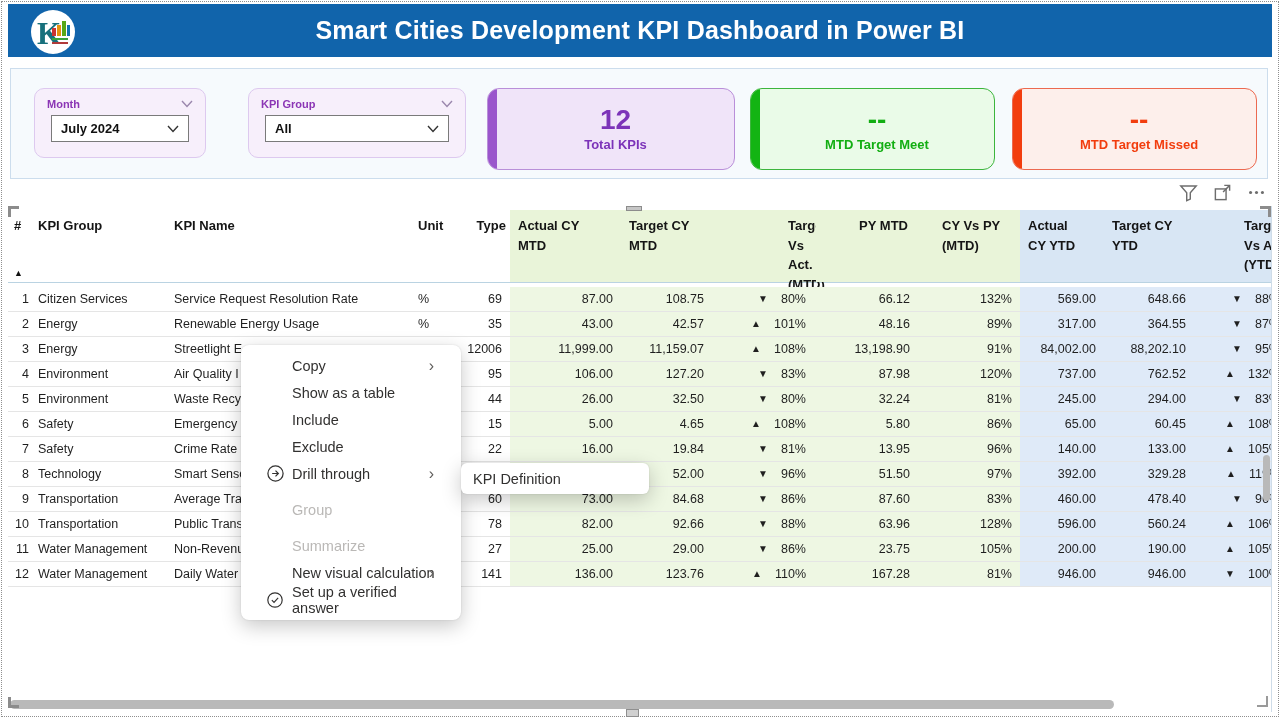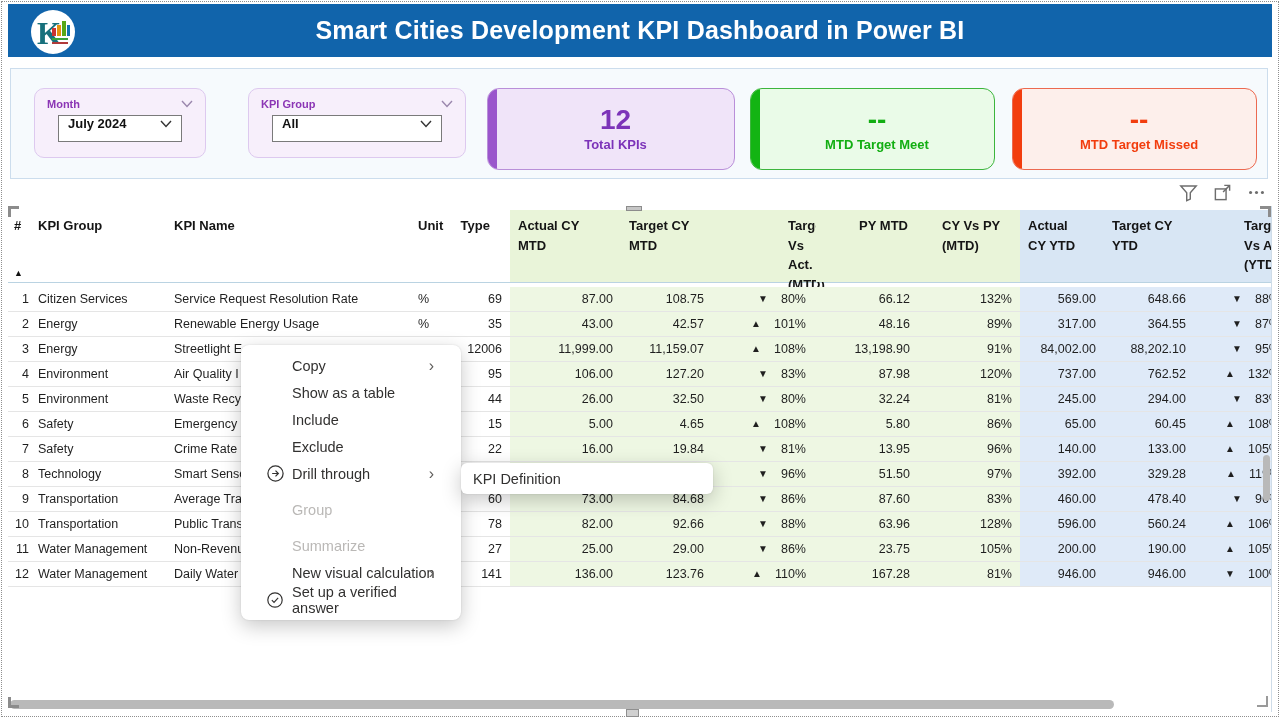--- a/index.html
+++ b/index.html
@@ -15,21 +15,21 @@
   .logo { position:absolute; left:22px; top:5px; width:46px; height:46px; }
 
   
   .filter-panel { position:absolute; left:10px; top:68px; width:1258px; height:111px; background:#f6fafd; border:1px solid #ccdded; }
 
   .slicer { position:absolute; background:#f7effb; border:1px solid #ddc9ef; border-radius:10px; height:70px; top:88px; }
   .slicer-month { left:34px; width:172px; }
   .slicer-group { left:248px; width:218px; }
   .slicer-head { display:flex; justify-content:space-between; align-items:center; padding:9px 12px 5px 12px; color:#8b35b5; font-weight:bold; font-size:11px; }
   .slicer-head .chev { color:#9b87ad; }
-  .slicer-select { margin:0 23px; background:#fff; border:1px solid #7a7a7a; height:27px; display:flex; justify-content:space-between; padding:0 9px; font-size:13px; font-weight:bold; color:#111; cursor:pointer; }
+  .slicer-select { margin:0 16px; background:#fff; border:1px solid #7a7a7a; height:27px; display:flex; align-items:center; justify-content:space-between; padding:0 9px; font-size:13px; font-weight:bold; color:#111; cursor:pointer; }
   .slicer-select .chev { color:#333; }
 
   .card { position:absolute; top:88px; height:82px; border-radius:12px; display:flex; overflow:hidden; border:1px solid; }
   .card1 { left:487px; width:248px; }
   .card2 { left:750px; width:245px; }
   .card3 { left:1012px; width:245px; }
   .card-bar { width:9px; }
   .card-body { flex:1; display:flex; flex-direction:column; align-items:center; justify-content:center; gap:3px; }
   .card-value { font-weight:bold; font-size:28px; line-height:1; }
   .card-label { font-weight:bold; font-size:13px; }
@@ -58,42 +58,42 @@
   .cell.c1 { padding-left:6px; }
   .cell.c2 { padding-left:8px; }
   .cell.c3 { padding-left:6px; }
   .cell.c4, .cell.c5, .cell.c6, .cell.c8, .cell.c9, .cell.c10, .cell.c11 { text-align:right; padding-right:8px; }
   .cell.c7, .cell.c12 { display:flex; justify-content:flex-end; align-items:center; gap:13px; }
   .cell.c7 { padding-right:10px; }
   .cell.c12 { padding-right:34px; }
   .dir { font-size:10px; line-height:1; }
 
   .h0{padding-left:6px} .h1{padding-left:6px} .h2{padding-left:8px} .h3{padding-left:6px}
-  .h4{text-align:right;padding-right:20px} .h5{padding-left:8px} .h6{padding-left:8px}
+  .h4{text-align:right;padding-right:4px} .h5{padding-left:8px} .h6{padding-left:8px}
   .h7{padding-left:76px} .h8{text-align:right;padding-right:10px} .h9{padding-left:24px}
   .h10{padding-left:8px} .h11{padding-left:8px} .h12{padding-left:50px}
 
   .hscroll { position:absolute; left:2px; top:494px; width:1104px; height:9px; background:#b9b9b9; border-radius:5px; cursor:pointer; }
   .vscroll { position:absolute; right:1px; top:249px; width:7px; height:46px; background:#b9b9b9; border-radius:4px; cursor:pointer; }
   .resize-corner { position:absolute; right:3px; bottom:5px; width:11px; height:11px; border-right:2px solid #9a9a9a; border-bottom:2px solid #9a9a9a; }
 
   .br { position:absolute; width:11px; height:11px; border:0 solid #8c8c8c; }
   .br-tl { left:0; top:0; border-left-width:3px; border-top-width:3px; }
   .br-tr { right:0; top:0; border-right-width:3px; border-top-width:3px; }
   .br-bl { left:0; bottom:4px; border-left-width:3px; border-bottom-width:3px; }
   .handle-top { position:absolute; left:618px; top:0; width:16px; height:5px; background:#c6c6c6; border:1px solid #8c8c8c; }
 
   
   .cmenu { position:absolute; left:241px; top:345px; width:220px; background:#fff; border-radius:8px; box-shadow:0 6px 20px rgba(0,0,0,.22), 0 0 2px rgba(0,0,0,.12); padding:7px 17px; z-index:40; }
   .mi { height:27px; display:flex; align-items:center; font-size:14.5px; color:#323130; position:relative; padding-left:34px; cursor:pointer; }
   .mi.disabled { color:#bab8b6; cursor:default;margin-top:9px; }
   .mi-icon { position:absolute; left:8px; top:4px; width:19px; height:19px; display:flex; align-items:center; }
   .mi-arrow { position:absolute; right:10px; font-size:16px; color:#605e5c; line-height:1; }
 
-  .flyout { position:absolute; left:461px; top:463px; width:252px; height:31px; background:#fff; border-radius:6px; box-shadow:0 6px 20px rgba(0,0,0,.22), 0 0 2px rgba(0,0,0,.12); display:flex; align-items:center; padding-left:12px; font-size:14.5px; color:#323130; z-index:41; cursor:pointer; }
+  .flyout { position:absolute; left:461px; top:463px; width:188px; height:31px; background:#fff; border-radius:6px; box-shadow:0 6px 20px rgba(0,0,0,.22), 0 0 2px rgba(0,0,0,.12); display:flex; align-items:center; padding-left:12px; font-size:14.5px; color:#323130; z-index:41; cursor:pointer; }
 </style>
 </head>
 <body>
 
 <div class="banner">
   <div class="logo">
     <svg width="46" height="46" viewBox="0 0 46 46">
       <circle cx="23" cy="23" r="22" fill="#ffffff"></circle>
       <text x="7" y="35" font-size="31" font-weight="bold" fill="#17707c" font-family="Liberation Serif, serif">K</text>
       <rect x="22" y="19" width="4" height="8" fill="#cc3333"></rect>

